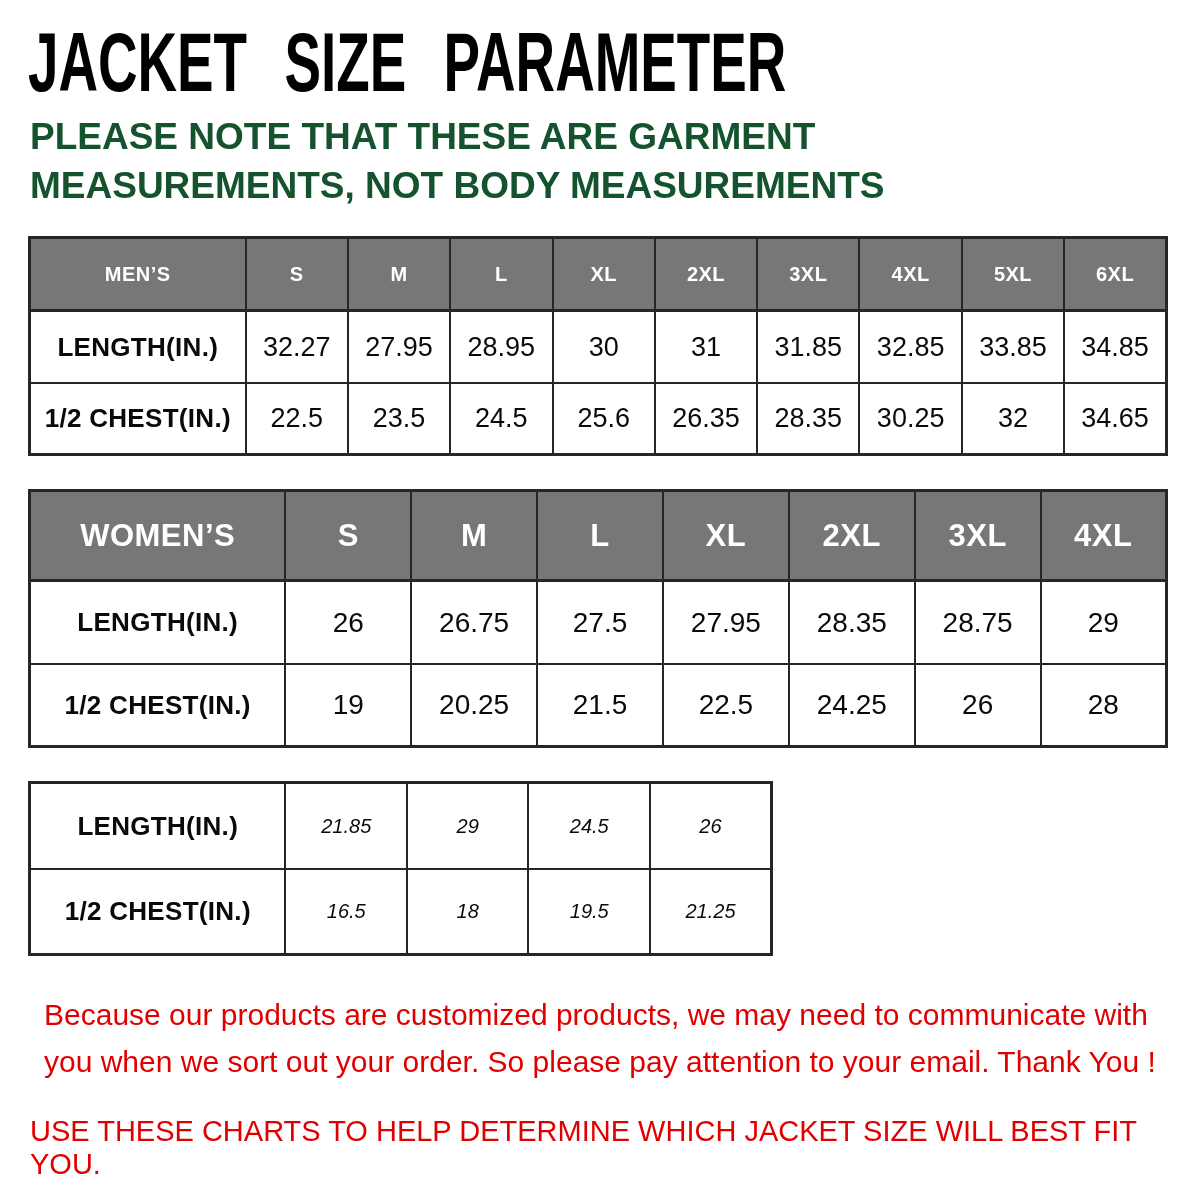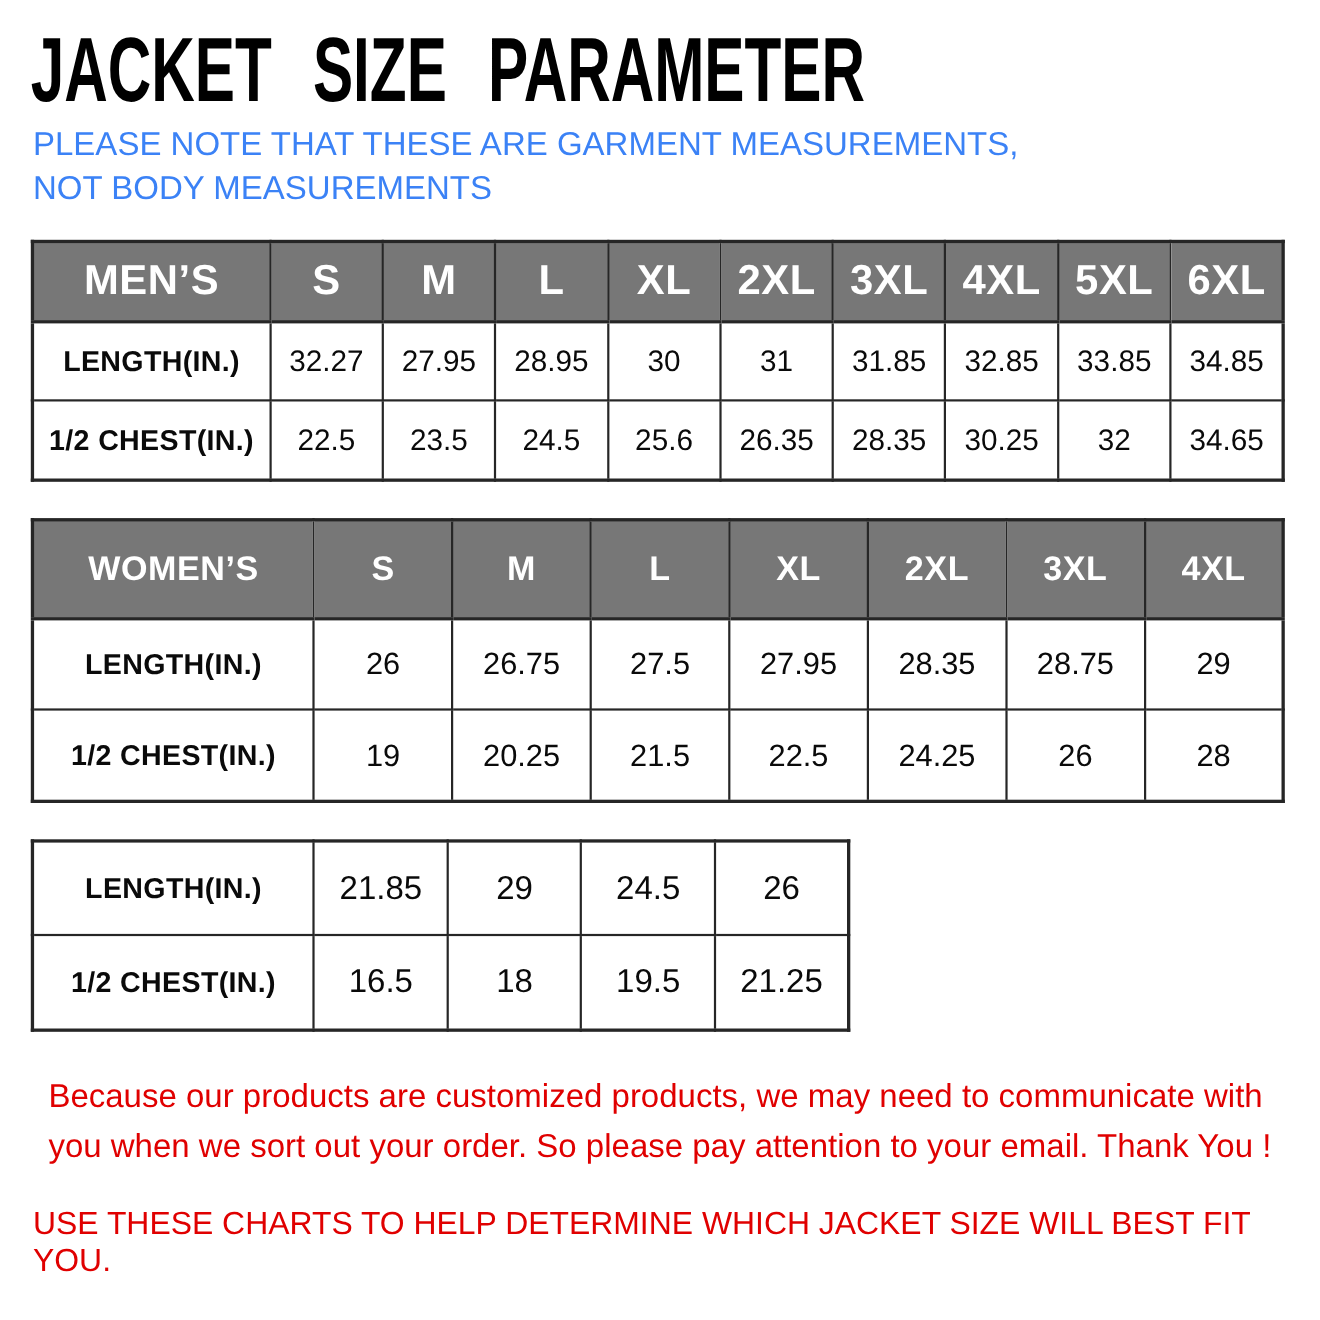--- a/index.html
+++ b/index.html
@@ -33,23 +33,23 @@
     line-height: 1.0;
     color: #000000;
     letter-spacing: 0px;
     word-spacing: 30px;
     transform: scale(0.74, 1.12);
     transform-origin: left top;
   }
 
   
   .top-note {
-    color: #3b82f6;
-    font-size: 30px;
-    font-weight: normal;
+    color: #14532d;
+    font-size: 37px;
+    font-weight: bold;
     line-height: 1.33;
     max-width: 930px;
     margin: 6px 0 26px 2px;
     letter-spacing: 0px;
   }
 
   
   table.size-table {
     border-collapse: collapse;
     table-layout: fixed;
@@ -60,21 +60,21 @@
     border: 2px solid #262626;
     text-align: center;
     vertical-align: middle;
     padding: 0 4px;
     overflow: hidden;
   }
   table.size-table th {
     background: #777777;
     color: #ffffff;
     font-weight: bold;
-    font-size: 38px;
+    font-size: 20px;
     border-bottom-width: 3px;
     letter-spacing: 0.5px;
   }
   table.size-table td.row-label {
     font-weight: bold;
     font-size: 26px;
     color: #0a0a0a;
     letter-spacing: 0.3px;
   }
   table.size-table td.val {
@@ -86,21 +86,21 @@
 
   table.men th { height: 73px; }
   table.men td { height: 72px; }
 
   table.women th { height: 90px; font-size: 31px; }
   table.women td { height: 83px; }
   table.women td.val { font-size: 28px; }
 
   table.youth th { height: 90px; font-size: 31px; }
   table.youth td { height: 86px; }
-  table.youth td.val { font-size: 30px; }
+  table.youth td.val { font-size: 20px; font-style: italic; }
 
   
   .footer-paragraph {
     color: #e00000;
     font-size: 30px;
     line-height: 1.55;
     max-width: 1145px;
     margin: 36px 0 0 16px;
   }
   .footer-closing {

